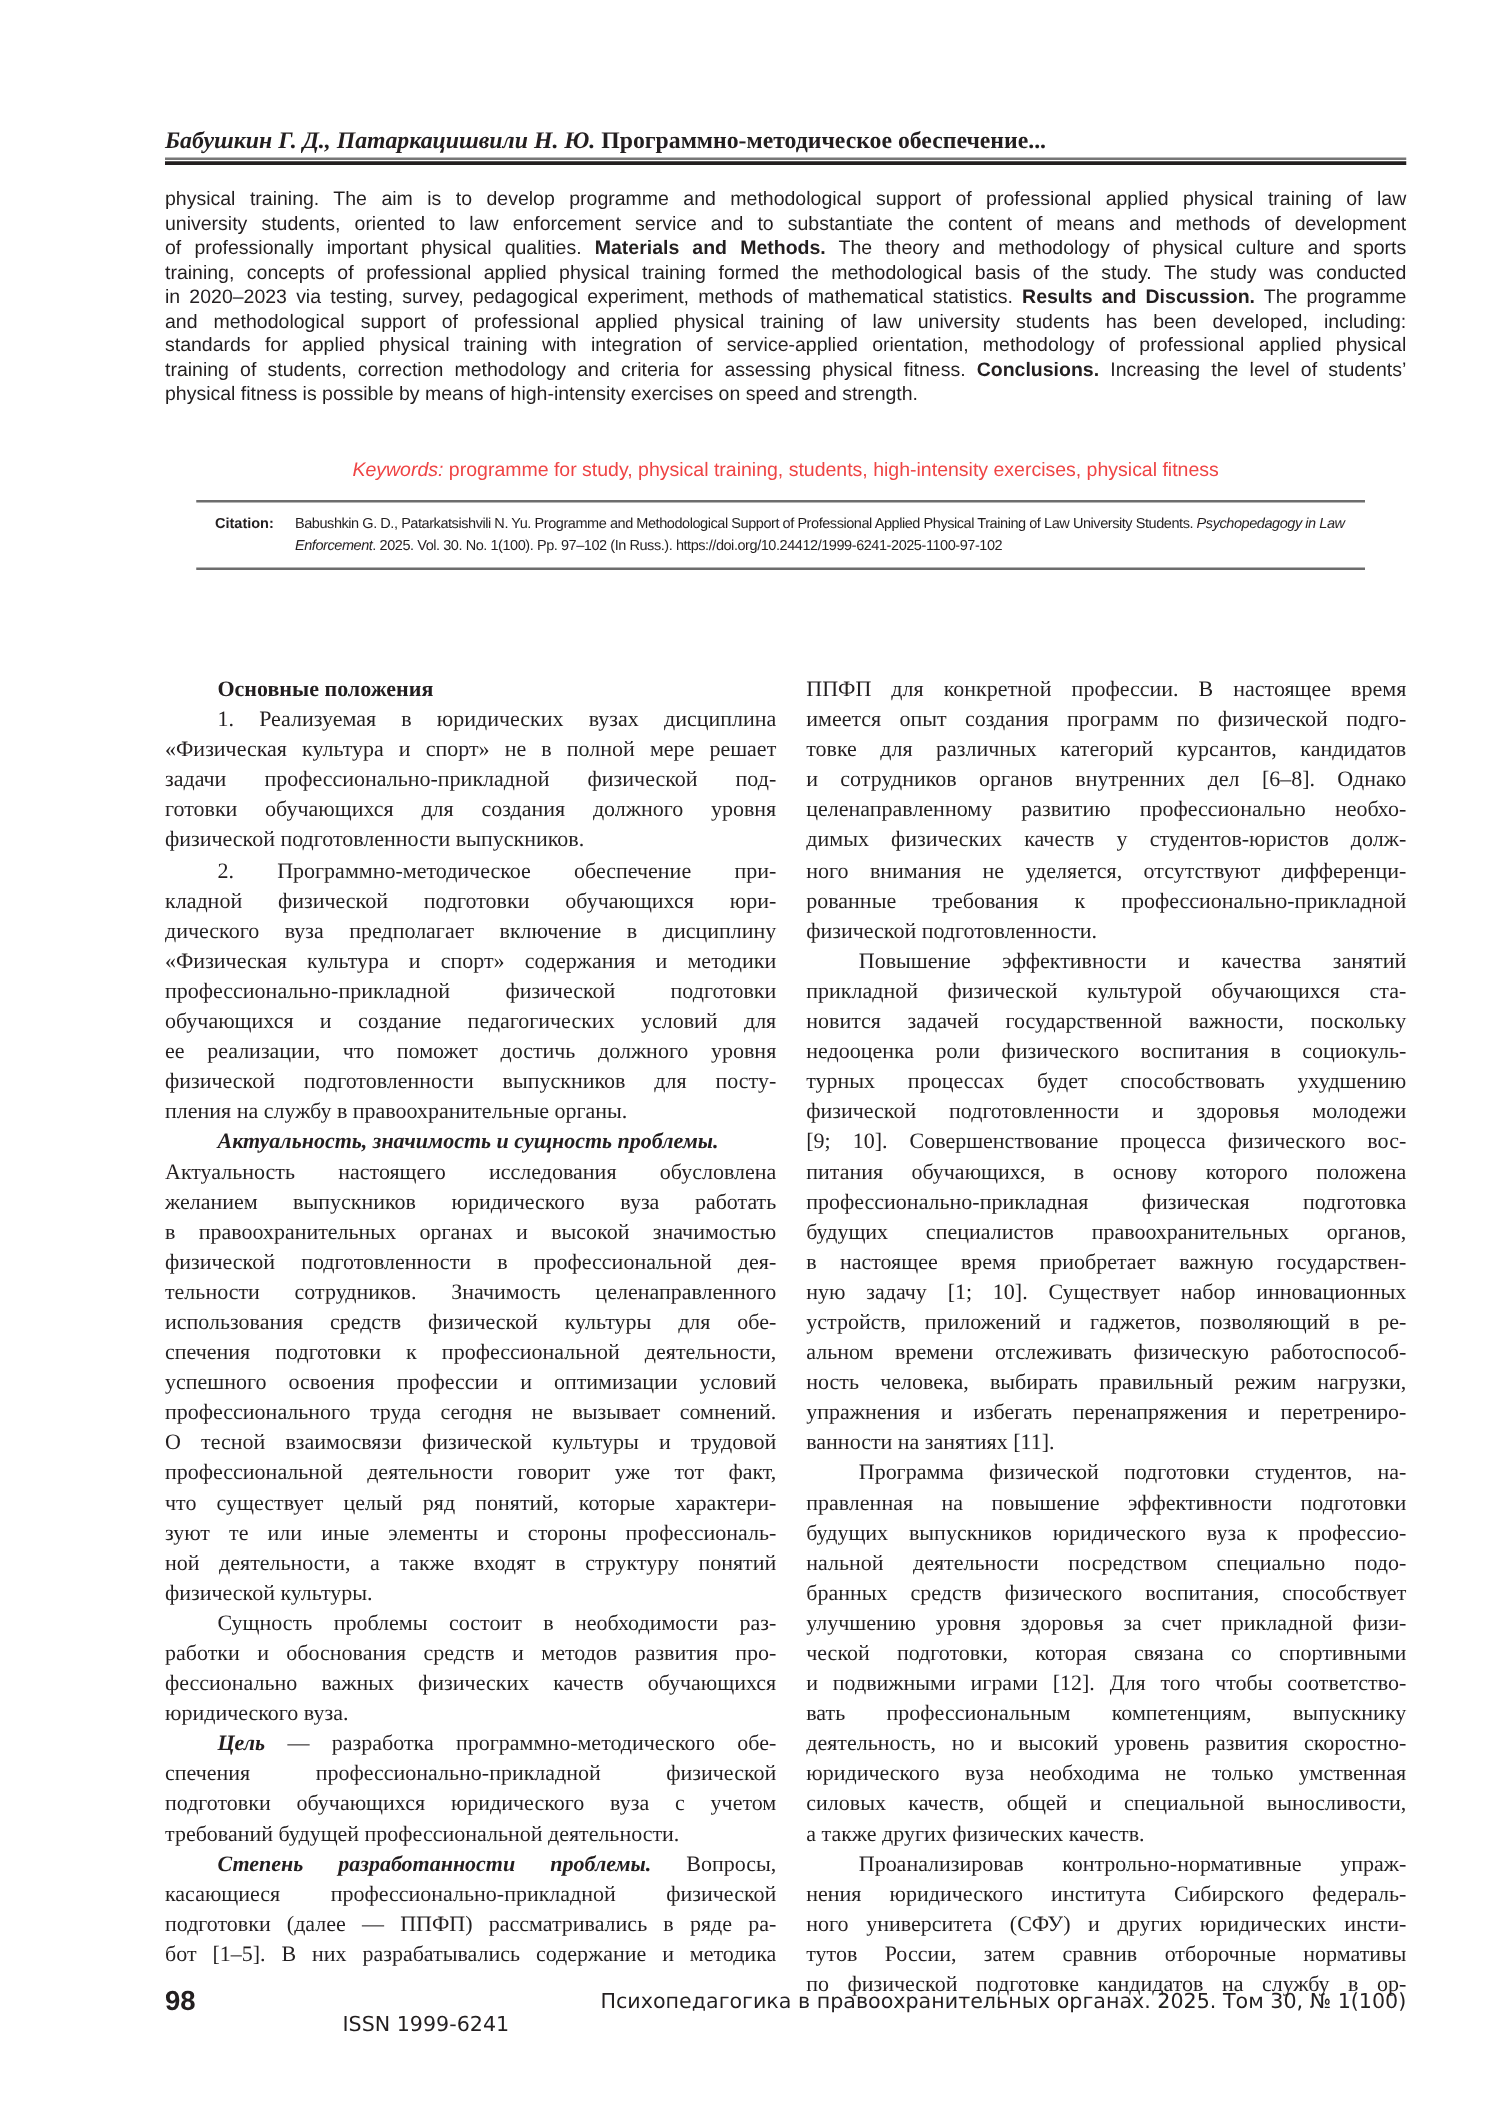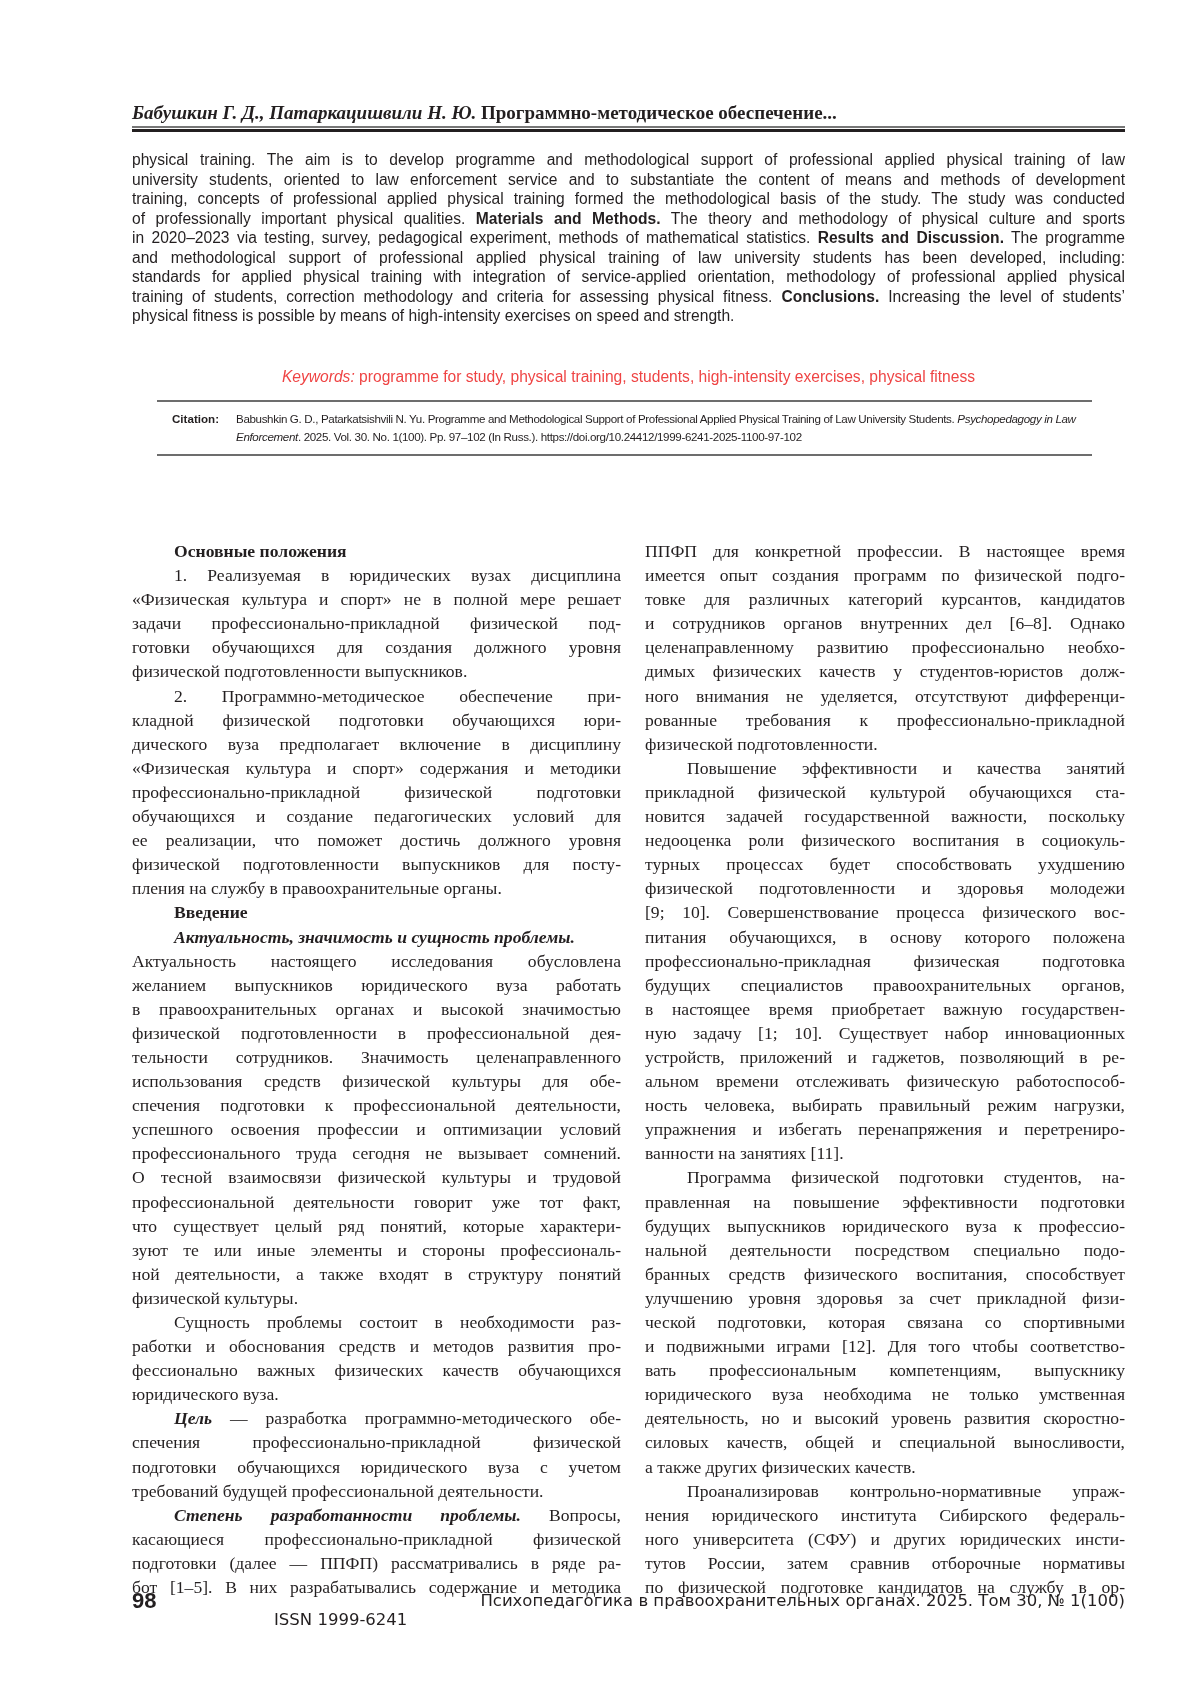--- a/index.html
+++ b/index.html
@@ -51,22 +51,22 @@
 <div class="page">
 
   <div class="running-head">
     <span class="authors">Бабушкин Г. Д., Патаркацишвили Н. Ю.</span><span> Программно-методическое обеспечение...</span>
   </div>
   <div class="head-rule"></div>
 
   <div class="abstract" id="abstract">
       <span class="line"><span>physical training. The aim is to develop programme and methodological support of professional applied physical training of law</span></span>
       <span class="line"><span>university students, oriented to law enforcement service and to substantiate the content of means and methods of development</span></span>
+      <span class="line"><span>of professionally important physical qualities. </span><b>Materials and Methods.</b><span> The theory and methodology of physical culture and sports</span></span>
       <span class="line"><span>training, concepts of professional applied physical training formed the methodological basis of the study. The study was conducted</span></span>
-      <span class="line"><span>of professionally important physical qualities. </span><b>Materials and Methods.</b><span> The theory and methodology of physical culture and sports</span></span>
       <span class="line"><span>in 2020–2023 via testing, survey, pedagogical experiment, methods of mathematical statistics. </span><b>Results and Discussion.</b><span> The programme</span></span>
       <span class="line"><span>and methodological support of professional applied physical training of law university students has been developed, including:</span></span>
       <span class="line"><span>standards for applied physical training with integration of service-applied orientation, methodology of professional applied physical</span></span>
       <span class="line"><span>training of students, correction methodology and criteria for assessing physical fitness. </span><b>Conclusions.</b><span> Increasing the level of students’</span></span>
       <span class="line last"><span>physical fitness is possible by means of high-intensity exercises on speed and strength.</span></span>
     </div>
 
   <div class="keywords">
     <i>Keywords:</i><span> programme for study, physical training, students, high-intensity exercises, physical fitness</span>
   </div>
@@ -90,21 +90,20 @@
       <span class="ln end"><span>физической подготовленности выпускников.</span></span>
       <span class="ln ind"><span>2.  Программно-методическое обеспечение при-</span></span>
       <span class="ln"><span>кладной физической подготовки обучающихся юри-</span></span>
       <span class="ln"><span>дического вуза предполагает включение в дисциплину</span></span>
       <span class="ln"><span>«Физическая культура и спорт» содержания и методики</span></span>
       <span class="ln"><span>профессионально-прикладной физической подготовки</span></span>
       <span class="ln"><span>обучающихся и создание педагогических условий для</span></span>
       <span class="ln"><span>ее реализации, что поможет достичь должного уровня</span></span>
       <span class="ln"><span>физической подготовленности выпускников для посту-</span></span>
       <span class="ln end"><span>пления на службу в правоохранительные органы.</span></span>
-      <span class="ln head"><span>Введение</span></span>
       <span class="ln ind end"><span class="bi">Актуальность, значимость и сущность проблемы.</span><span></span></span>
       <span class="ln"><span>Актуальность настоящего исследования обусловлена</span></span>
       <span class="ln"><span>желанием выпускников юридического вуза работать</span></span>
       <span class="ln"><span>в правоохранительных органах и высокой значимостью</span></span>
       <span class="ln"><span>физической подготовленности в профессиональной дея-</span></span>
       <span class="ln"><span>тельности сотрудников. Значимость целенаправленного</span></span>
       <span class="ln"><span>использования средств физической культуры для обе-</span></span>
       <span class="ln"><span>спечения подготовки к профессиональной деятельности,</span></span>
       <span class="ln"><span>успешного освоения профессии и оптимизации условий</span></span>
       <span class="ln"><span>профессионального труда сегодня не вызывает сомнений.</span></span>
@@ -156,22 +155,22 @@
       <span class="ln end"><span>ванности на занятиях [11].</span></span>
       <span class="ln ind"><span>Программа физической подготовки студентов, на-</span></span>
       <span class="ln"><span>правленная на повышение эффективности подготовки</span></span>
       <span class="ln"><span>будущих выпускников юридического вуза к профессио-</span></span>
       <span class="ln"><span>нальной деятельности посредством специально подо-</span></span>
       <span class="ln"><span>бранных средств физического воспитания, способствует</span></span>
       <span class="ln"><span>улучшению уровня здоровья за счет прикладной физи-</span></span>
       <span class="ln"><span>ческой подготовки, которая связана со спортивными</span></span>
       <span class="ln"><span>и подвижными играми [12]. Для того чтобы соответство-</span></span>
       <span class="ln"><span>вать профессиональным компетенциям, выпускнику</span></span>
+      <span class="ln"><span>деятельность, но и высокий уровень развития скоростно-</span></span>
       <span class="ln"><span>юридического вуза необходима не только умственная</span></span>
-      <span class="ln"><span>деятельность, но и высокий уровень развития скоростно-</span></span>
       <span class="ln"><span>силовых качеств, общей и специальной выносливости,</span></span>
       <span class="ln end"><span>а также других физических качеств.</span></span>
       <span class="ln ind"><span>Проанализировав контрольно-нормативные упраж-</span></span>
       <span class="ln"><span>нения юридического института Сибирского федераль-</span></span>
       <span class="ln"><span>ного университета (СФУ) и других юридических инсти-</span></span>
       <span class="ln"><span>тутов России, затем сравнив отборочные нормативы</span></span>
       <span class="ln"><span>по физической подготовке кандидатов на службу в ор-</span></span>
     </div>
 
   <div class="footer">

